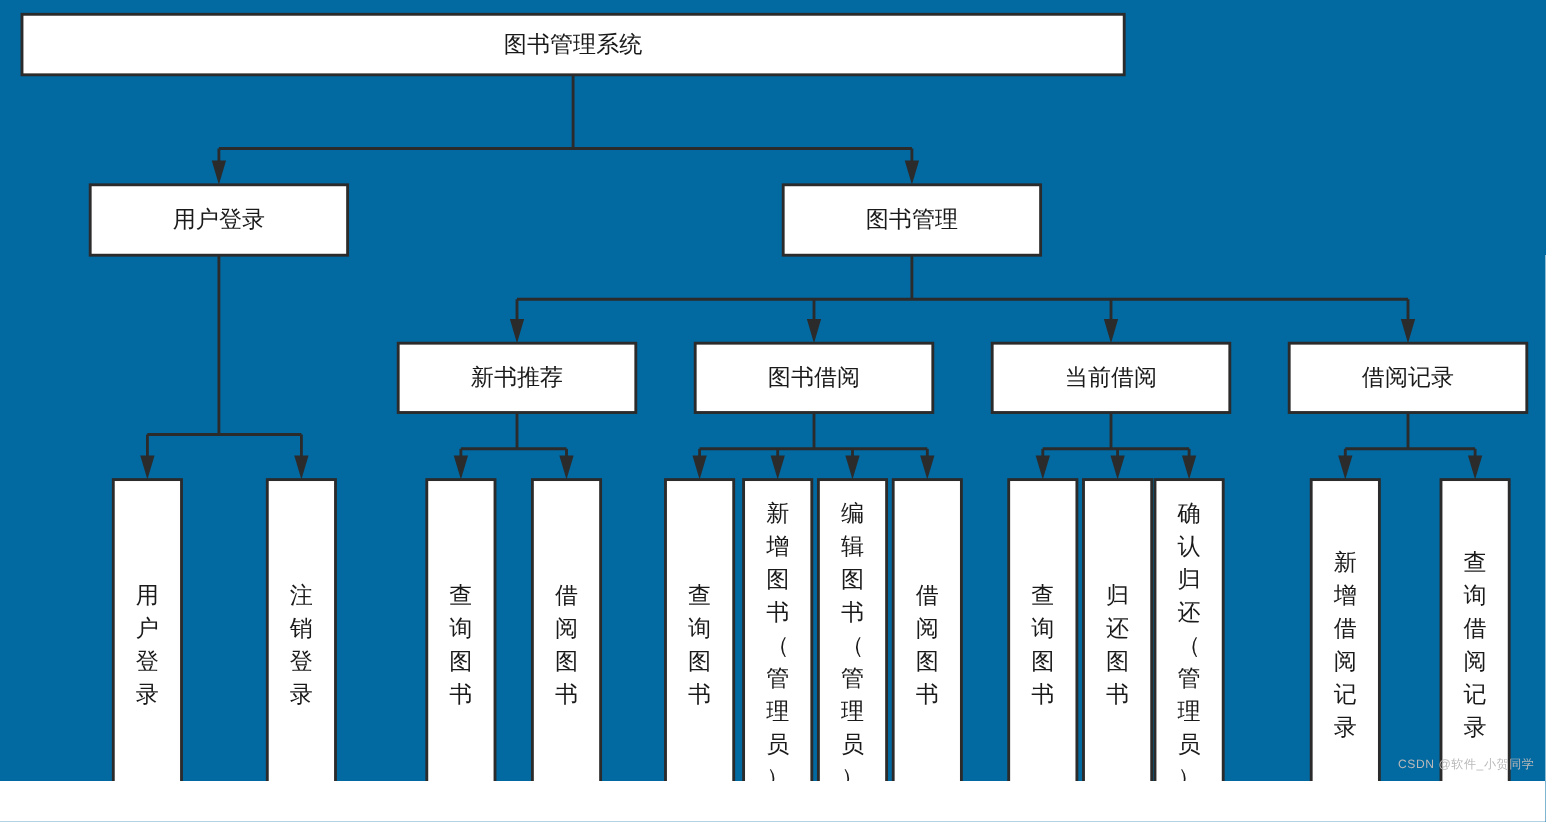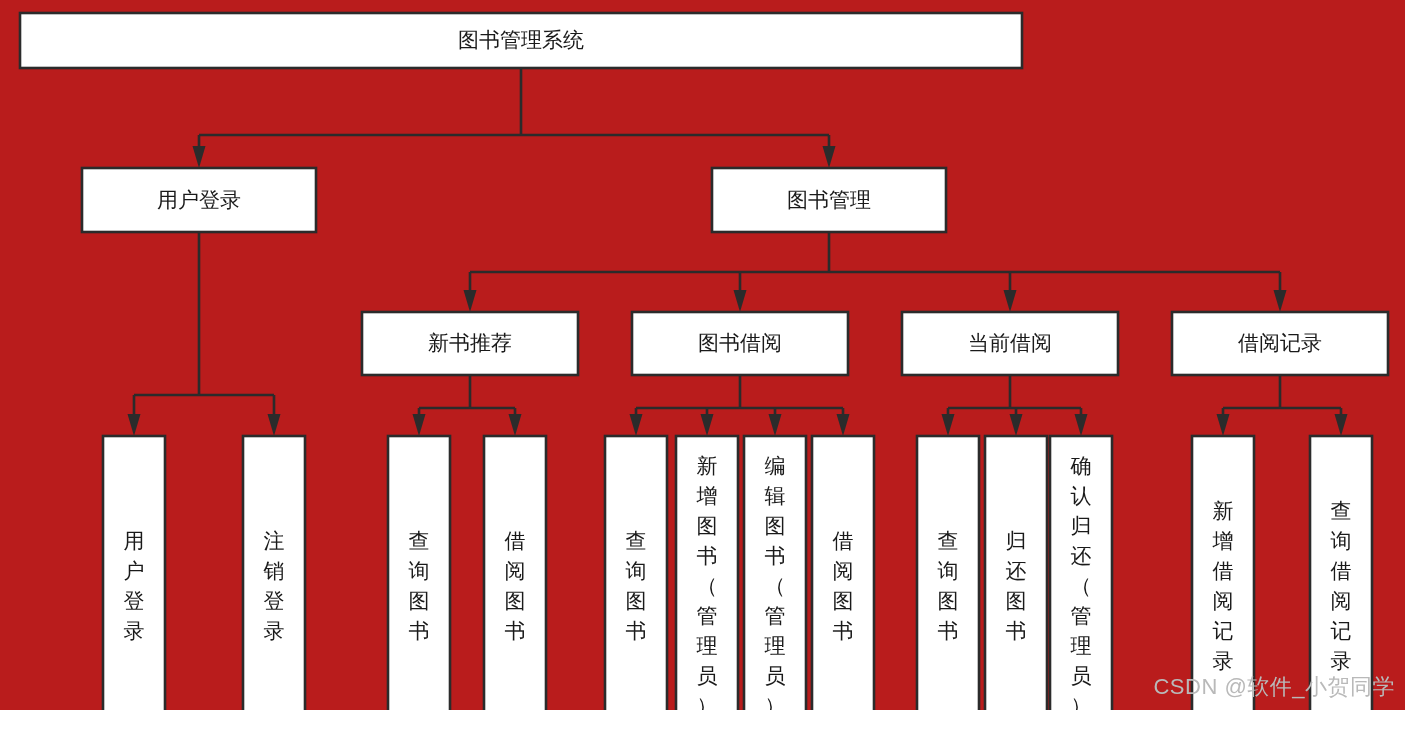--- a/index.html
+++ b/index.html
@@ -7,21 +7,21 @@
     padding: 0;
     background: #ffffff;
   }
   body {
     font-family: "Liberation Sans", "DejaVu Sans", sans-serif;
   }
   #diagram-root {
     position: relative;
     width: 1405px;
     height: 710px;
-    background: #b91c1c;
+    background: #0369a1;
     overflow: hidden;
   }
   svg#flow-svg {
     position: absolute;
     left: 0;
     top: 0;
     width: 1405px;
     height: 747px;
   }
   .node-box {
@@ -50,21 +50,21 @@
     fill: #1a1a1a;
     font-family: "Liberation Sans", "DejaVu Sans", sans-serif;
     font-size: 21px;
     text-anchor: middle;
   }
   .watermark {
     position: absolute;
     right: 10px;
     bottom: 8px;
     color: #b9b9b9;
-    font-size: 22px;
+    font-size: 11px;
     font-family: "Liberation Sans", "DejaVu Sans", sans-serif;
     white-space: nowrap;
     letter-spacing: 0.5px;
   }
 </style>
 </head>
 <body>
 
 <div id="diagram-root">
   <svg id="flow-svg" viewBox="0 0 1405 747">

